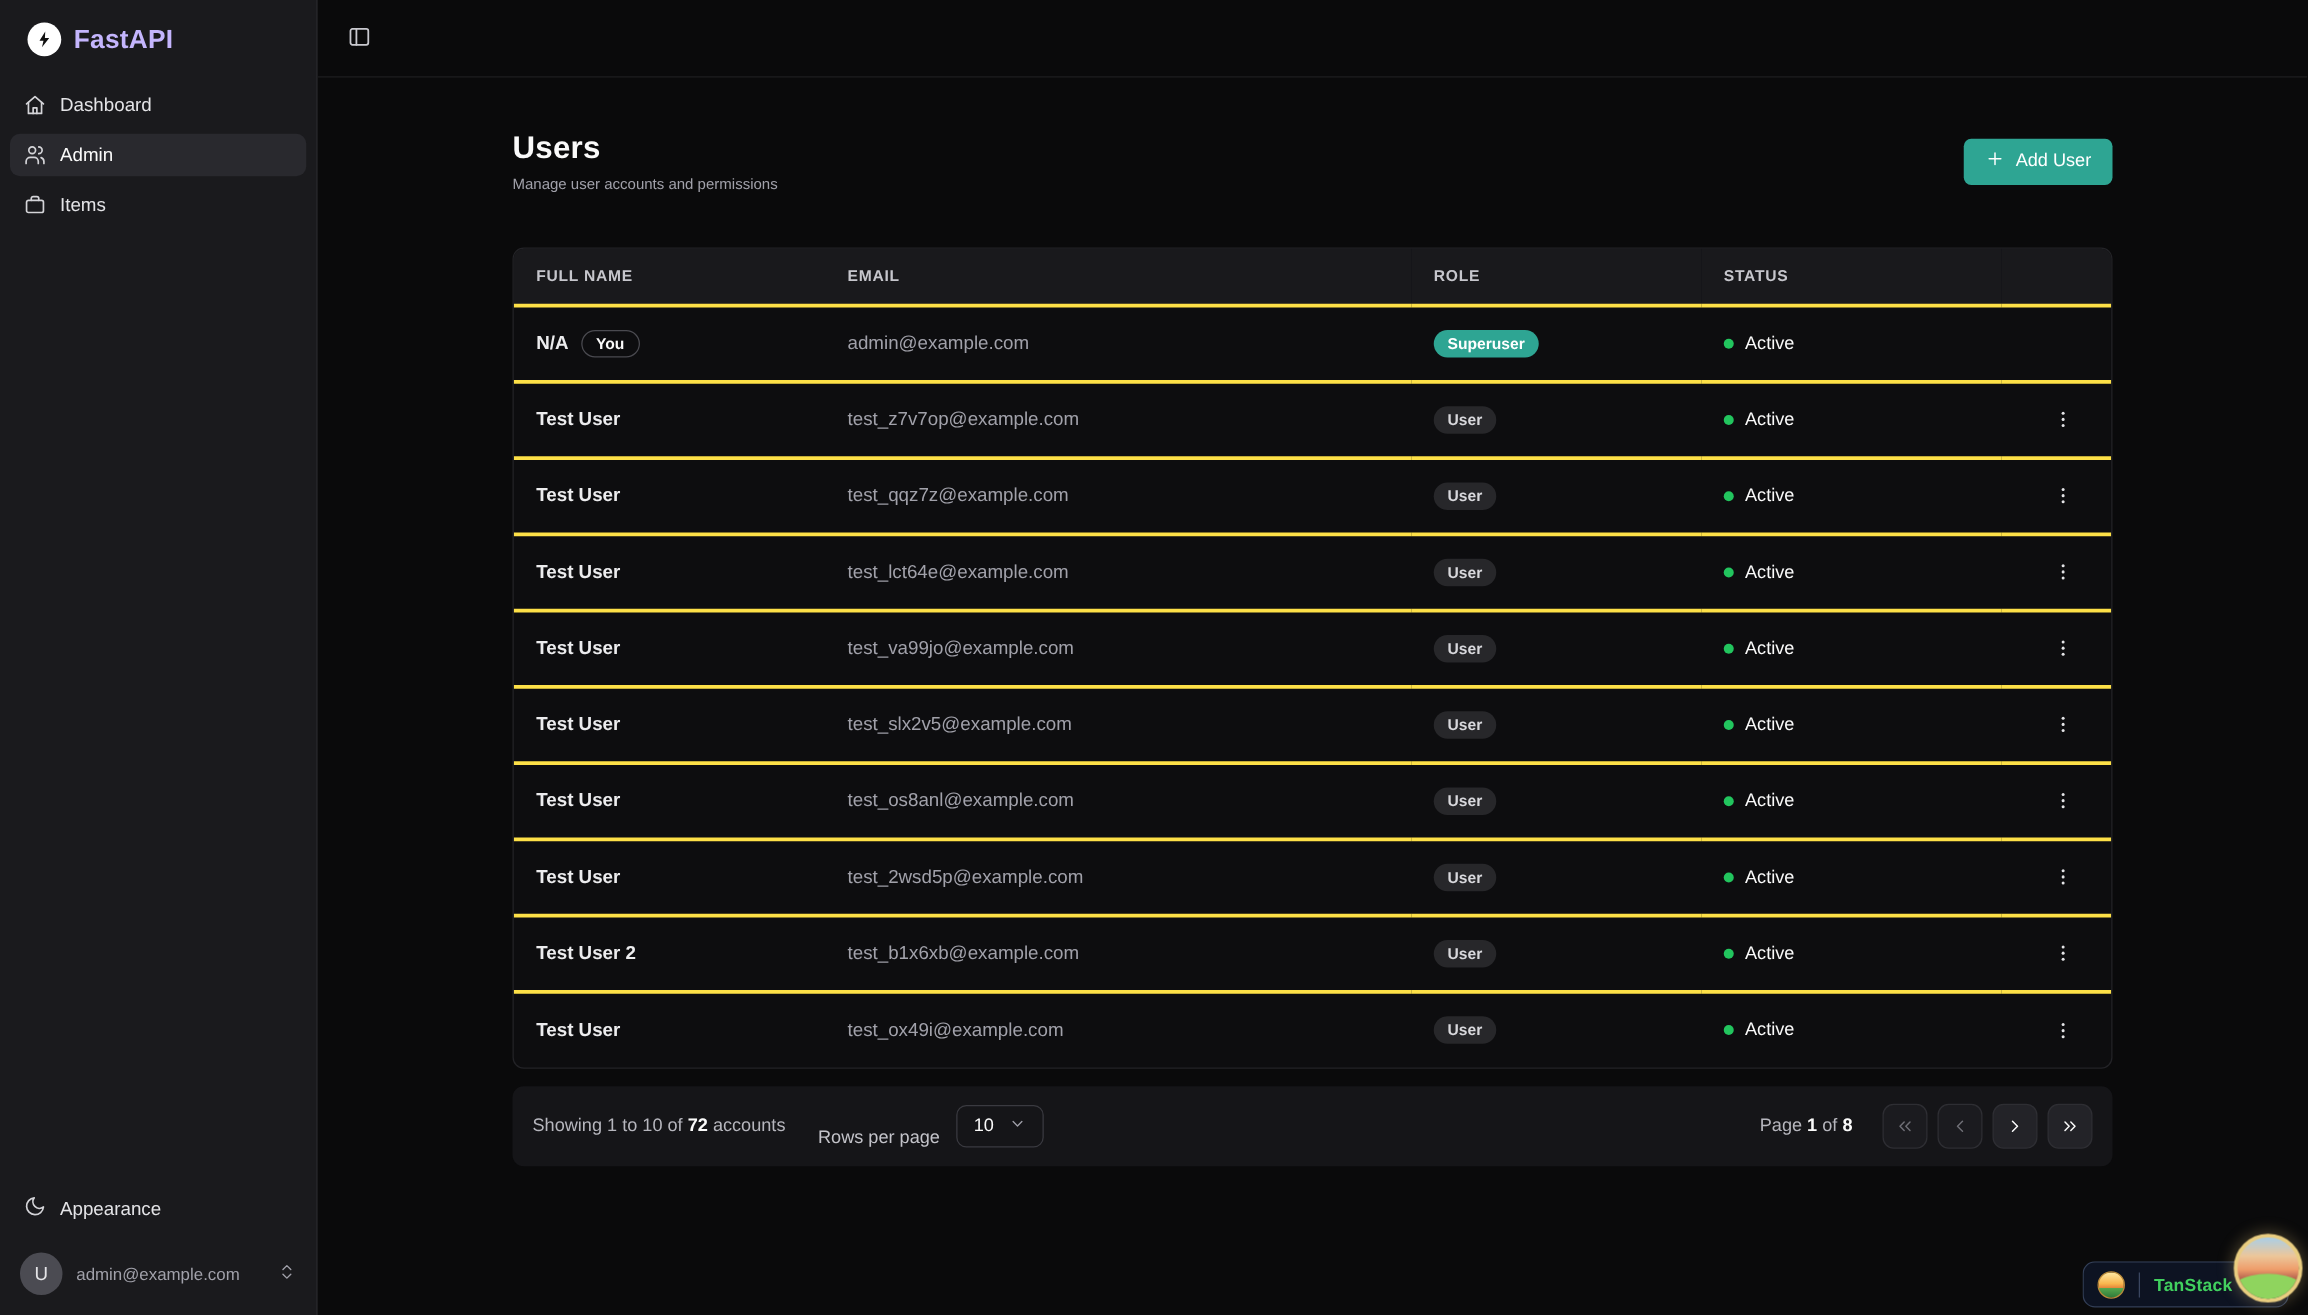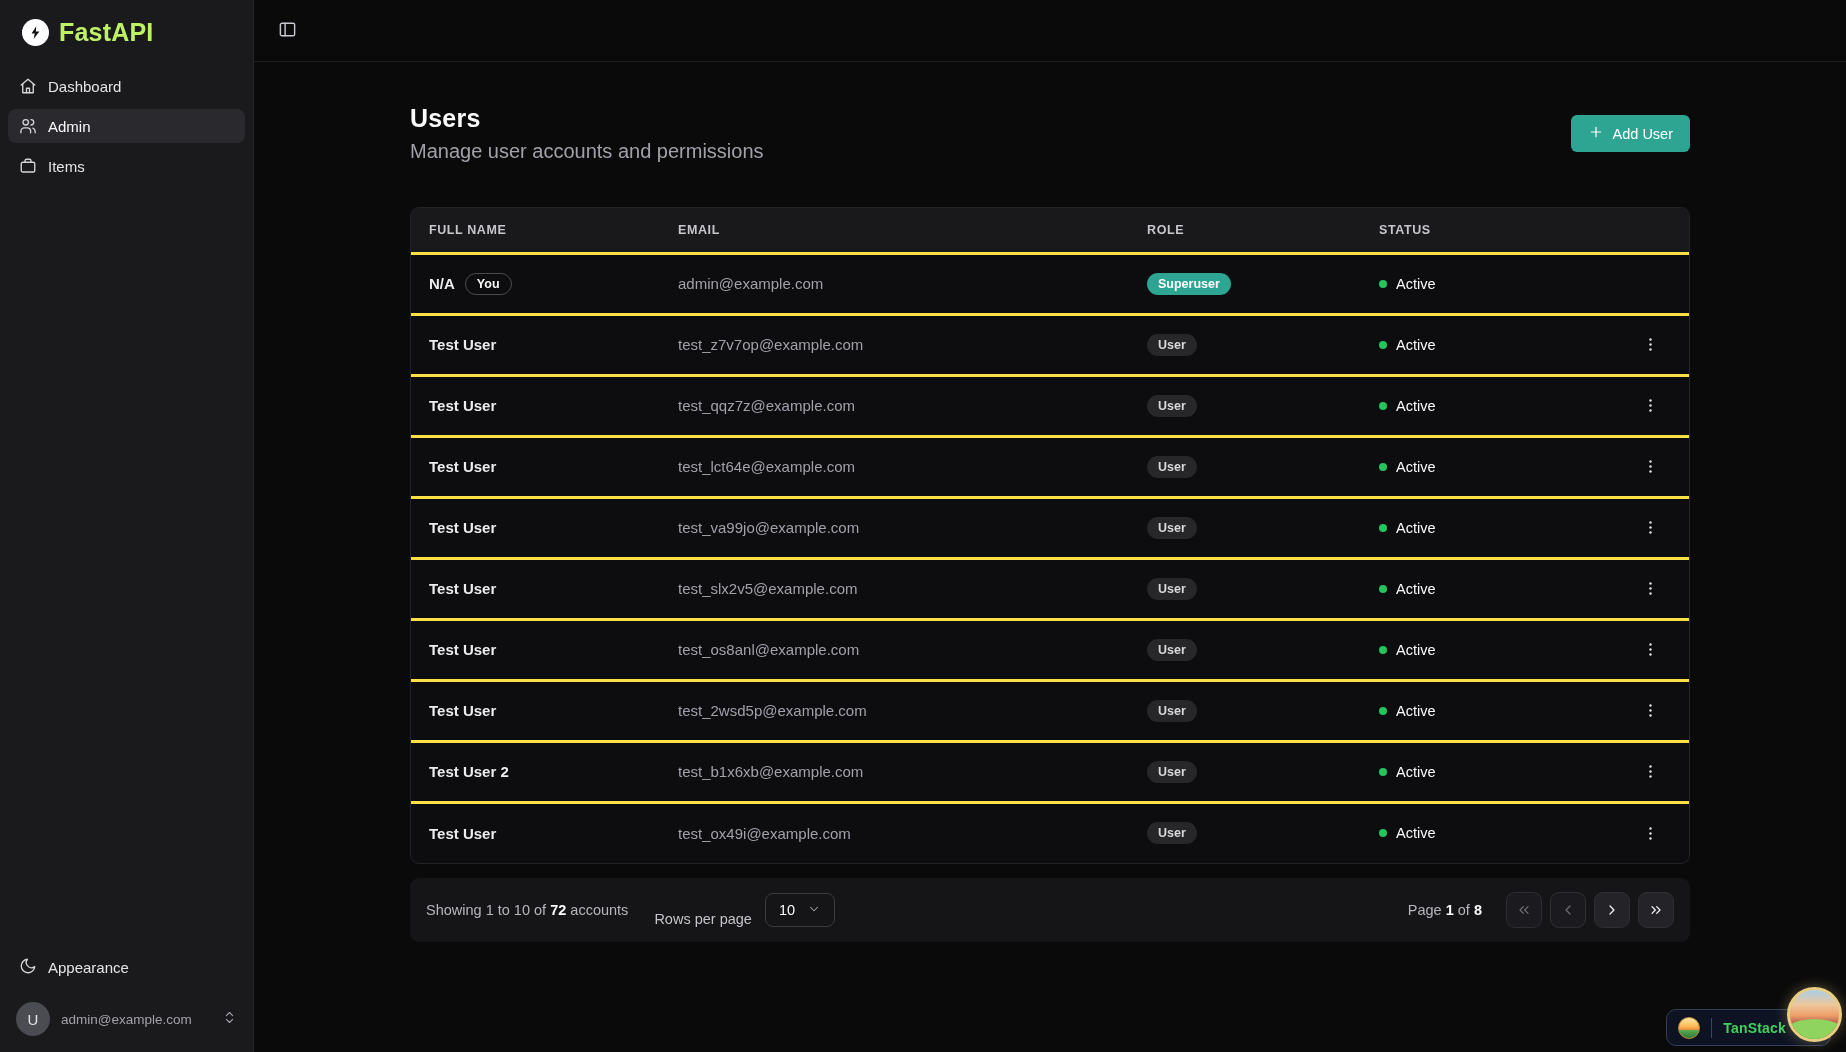--- a/index.html
+++ b/index.html
@@ -18,21 +18,21 @@
     background:#1a1a1d;
     border-right:1px solid #27272b;
     display:flex; flex-direction:column;
   }
   .brand { display:flex; align-items:center; gap:10px; padding:18px 22px 22px 22px; }
   .brand-logo {
     width:27px; height:27px; border-radius:50%;
     background:#ffffff; display:flex; align-items:center; justify-content:center;
   }
   .brand-logo svg { width:17px; height:17px; }
-  .brand-name { font-size:25px; font-weight:600; letter-spacing:0.2px; color:#bef264; }
+  .brand-name { font-size:21px; font-weight:600; letter-spacing:0.2px; color:#c4b5fd; }
   .nav { display:flex; flex-direction:column; gap:6px; padding:0 8px; }
   .nav-item {
     display:flex; align-items:center; gap:11px;
     padding:8px 11px; border-radius:8px;
     color:#e4e4e7; font-size:15px; cursor:pointer;
   }
   .nav-item.active { background:#29292e; color:#fafafa; }
   .nav-item svg { width:18px; height:18px; stroke:#d4d4d8; }
   .sidebar-spacer { flex:1; }
   .sidebar-bottom { padding:8px 8px 10px 8px; display:flex; flex-direction:column; gap:10px; }
@@ -56,21 +56,21 @@
     width:30px; height:30px; background:none; border:none; cursor:pointer;
     display:flex; align-items:center; justify-content:center; border-radius:6px;
   }
   .icon-btn svg { width:19px; height:19px; stroke:#c9c9cf; }
 
   .content { flex:1; overflow:hidden; }
   .content-inner { width:1280px; margin:0 auto; padding-top:42px; }
 
   .page-head { display:flex; align-items:center; justify-content:space-between; }
   .page-title { font-size:25px; font-weight:700; letter-spacing:0.2px; }
-  .page-subtitle { margin-top:7px; font-size:20px; color:#a1a1aa; }
+  .page-subtitle { margin-top:7px; font-size:12px; color:#a1a1aa; }
   .add-user-btn {
     display:flex; align-items:center; gap:9px;
     height:37px; padding:0 17px; border:none; border-radius:6px;
     background:var(--accent); color:#ffffff; font-size:14.5px; font-weight:500;
     font-family:inherit; cursor:pointer;
   }
   .add-user-btn svg { width:16px; height:16px; stroke:#ffffff; }
 
   
   .table-card {

